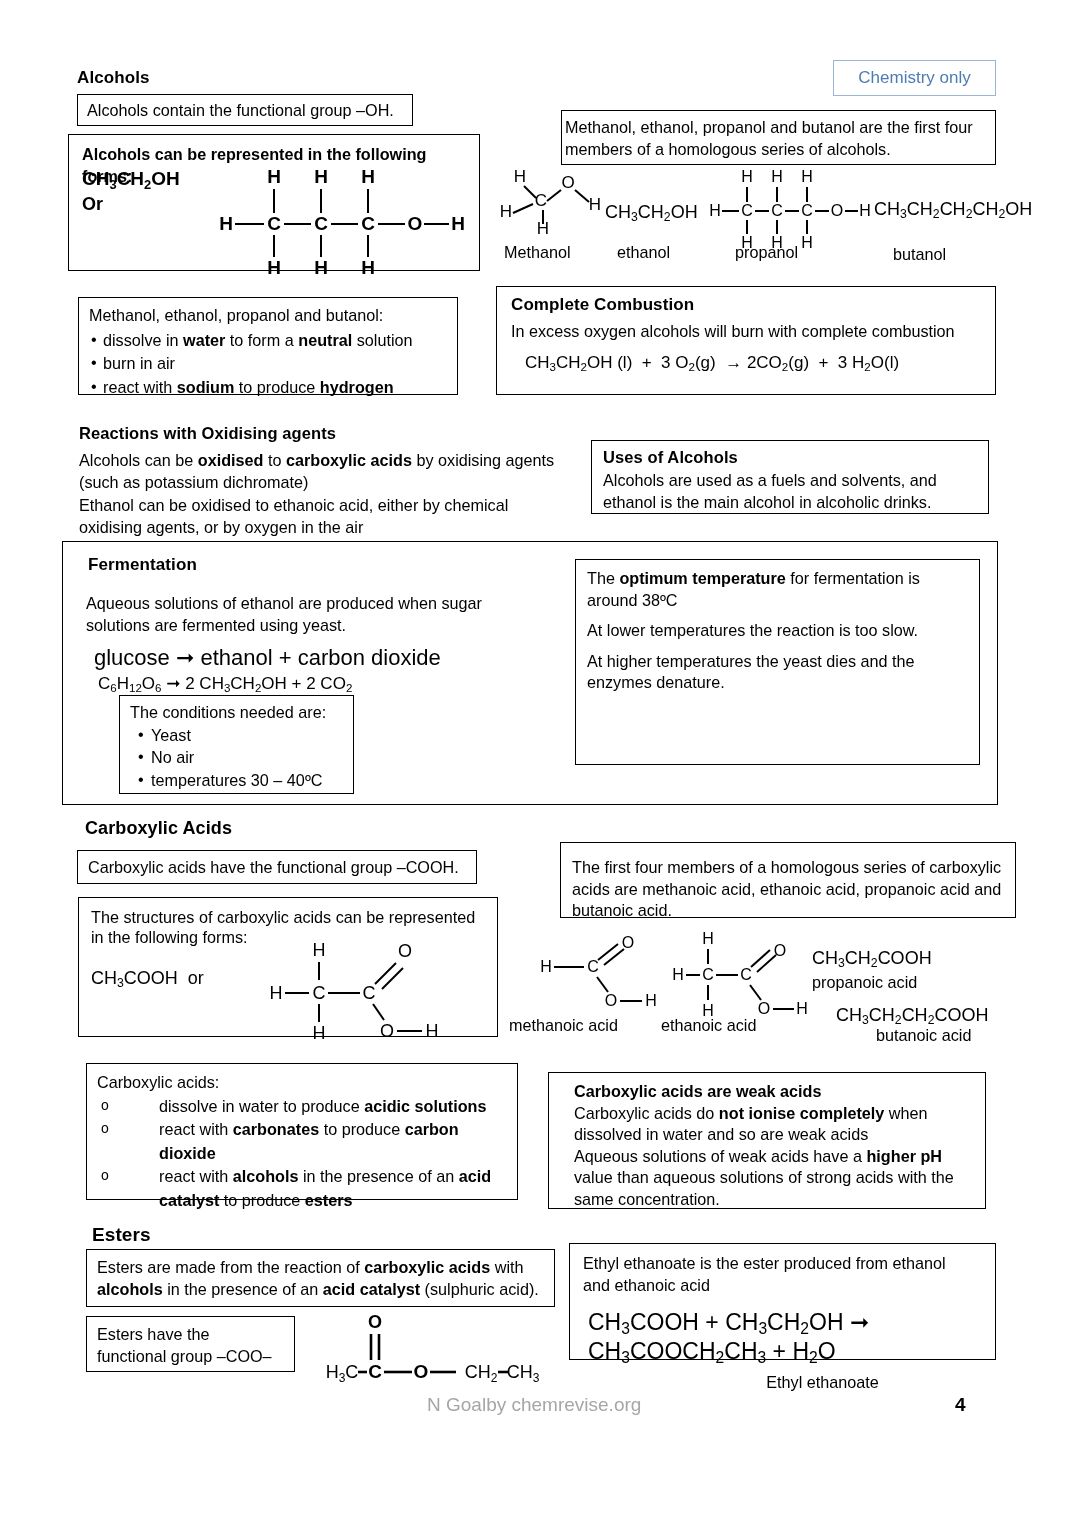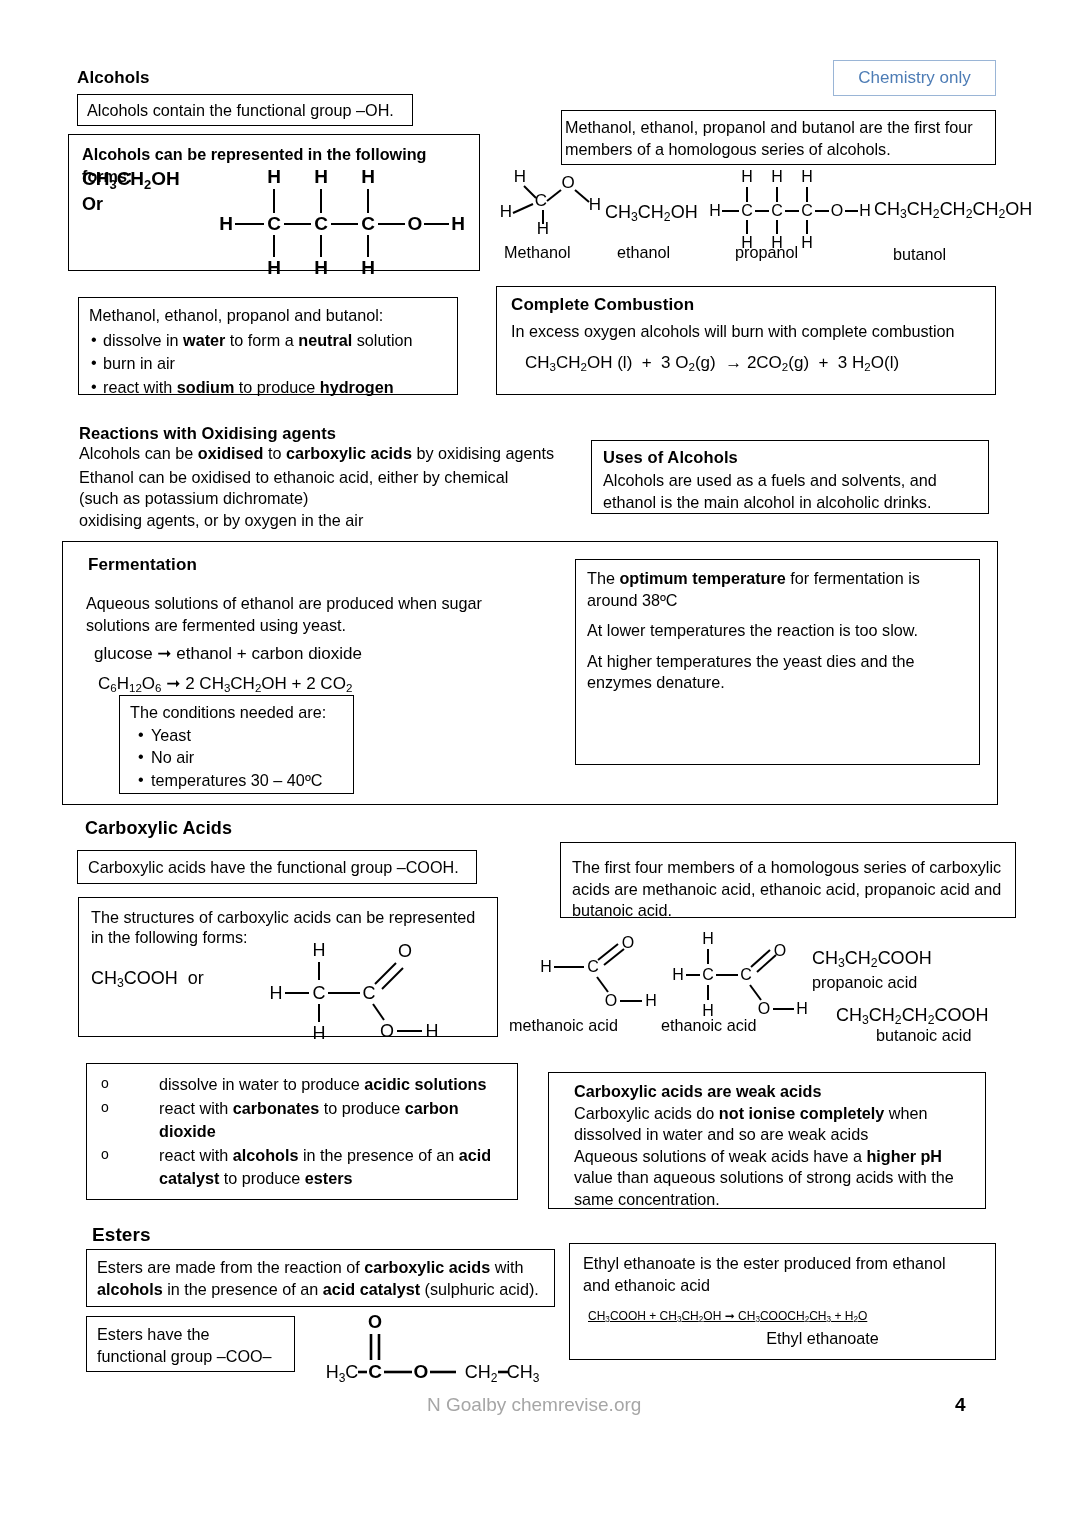--- a/index.html
+++ b/index.html
@@ -175,42 +175,42 @@
   </div>
 
   <div class="abs bx" style="left:496px; top:286px; width:500px; height:109px; padding:8px 14px;">
     <div class="hdg">Complete Combustion</div>
     <div class="txt" style="margin-top:6px;">In excess oxygen alcohols will burn with complete combustion</div>
     <div class="txt" style="margin-top:9px; margin-left:14px; font-size:17px;">CH<sub>3</sub>CH<sub>2</sub>OH (l)&nbsp; +&nbsp; 3 O<sub>2</sub>(g) &nbsp;→ 2CO<sub>2</sub>(g)&nbsp; +&nbsp; 3 H<sub>2</sub>O(l)</div>
   </div>
 
   <div class="abs" style="left:79px; top:424px; width:500px;">
     <div class="hdg" style="font-size:16.5px;">Reactions with Oxidising agents</div>
-    <div class="txt" style="margin-top:0;">Alcohols can be <b>oxidised</b> to <b>carboxylic acids</b> by oxidising agents</div>
+    <div class="txt" style="margin-top:7px;">Alcohols can be <b>oxidised</b> to <b>carboxylic acids</b> by oxidising agents</div>
+    <div class="txt">(such as potassium dichromate)</div>
     <div class="txt" style="margin-top:2px;">Ethanol can be oxidised to ethanoic acid, either by chemical</div>
-    <div class="txt">(such as potassium dichromate)</div>
     <div class="txt">oxidising agents, or by oxygen in the air</div>
   </div>
 
   <div class="abs bx" style="left:591px; top:440px; width:398px; height:74px; padding:7px 11px;">
     <div class="hdg" style="font-size:16.5px;">Uses of Alcohols</div>
     <div class="txt" style="margin-top:3px;">Alcohols are used as a fuels and solvents, and</div>
     <div class="txt">ethanol is the main alcohol in alcoholic drinks.</div>
   </div>
 
   <div class="abs bx" style="left:62px; top:541px; width:936px; height:264px;">
 
     <div class="hdg" style="position:absolute; left:25px; top:13px;">Fermentation</div>
 
     <div class="txt" style="position:absolute; left:23px; top:51px; width:470px;">
       <span>Aqueous solutions of ethanol are produced when sugar</span><br>
       <span>solutions are fermented using yeast.</span>
     </div>
 
-    <div class="txt" style="position:absolute; left:31px; top:101px; font-size:17px;">glucose ➞ ethanol + carbon dioxide</div>
+    <div class="txt" style="position:absolute; left:31px; top:101px; font-size:22px;">glucose ➞ ethanol + carbon dioxide</div>
 
     <div class="txt" style="position:absolute; left:35px; top:131px; font-size:17px;">C<sub>6</sub>H<sub>12</sub>O<sub>6</sub> ➞ 2 CH<sub>3</sub>CH<sub>2</sub>OH + 2 CO<sub>2</sub></div>
 
     <div class="bx" style="position:absolute; left:56px; top:153px; width:235px; height:99px; padding:6px 10px;">
       <div class="txt">The conditions needed are:</div>
       <ul class="bul-tight txt">
         <li>Yeast</li>
         <li>No air</li>
         <li>temperatures 30 – 40ºC</li>
       </ul>
@@ -290,20 +290,21 @@
   </svg>
   <div class="abs cap" style="left:661px; top:1016px;">ethanoic acid</div>
 
   <div class="abs" style="left:812px; top:948px; font-size:18px;">CH<sub>3</sub>CH<sub>2</sub>COOH</div>
   <div class="abs cap" style="left:812px; top:973px;">propanoic acid</div>
 
   <div class="abs" style="left:836px; top:1005px; font-size:18px;">CH<sub>3</sub>CH<sub>2</sub>CH<sub>2</sub>COOH</div>
   <div class="abs cap" style="left:876px; top:1026px;">butanoic acid</div>
 
   <div class="abs bx" style="left:86px; top:1063px; width:432px; height:137px; padding:8px 10px;">
+    <div class="txt">Carboxylic acids:</div>
     <ul class="circ txt">
       <li>dissolve in water to produce <b>acidic solutions</b></li>
       <li>react with <b>carbonates</b> to produce <b>carbon</b></li>
       <li class="cont"><b>dioxide</b></li>
       <li>react with <b>alcohols</b> in the presence of an <b>acid</b></li>
       <li class="cont"><b>catalyst</b> to produce <b>esters</b></li>
     </ul>
   </div>
 
   <div class="abs bx" style="left:548px; top:1072px; width:438px; height:137px; padding:8px 25px;">
@@ -334,20 +335,20 @@
     <text class="sv-t" x="205" y="66" text-anchor="middle" style="font-size:18px">CH<tspan style="font-size:12px" dy="4">3</tspan></text>
     <line class="bond-b" x1="40" y1="60" x2="49" y2="60"></line>
     <line class="bond-b" x1="66" y1="60" x2="94" y2="60"></line>
     <line class="bond-b" x1="112" y1="60" x2="138" y2="60"></line>
     <line class="bond-b" x1="180" y1="60" x2="190" y2="60"></line>
   </svg>
 
   <div class="abs bx" style="left:569px; top:1243px; width:427px; height:117px; padding:9px 13px;">
     <div class="txt">Ethyl ethanoate is the ester produced from ethanol</div>
     <div class="txt">and ethanoic acid</div>
-    <div style="margin-top:13px; font-size:12px; text-align:left; padding-left:5px;text-decoration:underline;">CH<sub>3</sub>COOH + CH<sub>3</sub>CH<sub>2</sub>OH ➞ CH<sub>3</sub>COOCH<sub>2</sub>CH<sub>3</sub> + H<sub>2</sub>O</div>
+    <div style="margin-top:13px; font-size:23px; text-align:left; padding-left:5px;">CH<sub>3</sub>COOH + CH<sub>3</sub>CH<sub>2</sub>OH ➞ CH<sub>3</sub>COOCH<sub>2</sub>CH<sub>3</sub> + H<sub>2</sub>O</div>
     <div class="txt" style="margin-top:4px; text-align:center; padding-left:80px;">Ethyl ethanoate</div>
   </div>
 
   <div class="abs footer-name" style="left:427px; top:1394px;">N Goalby chemrevise.org</div>
   <div class="abs pageno" style="left:955px; top:1394px;">4</div>
 
 </div>
 
 </body></html>

